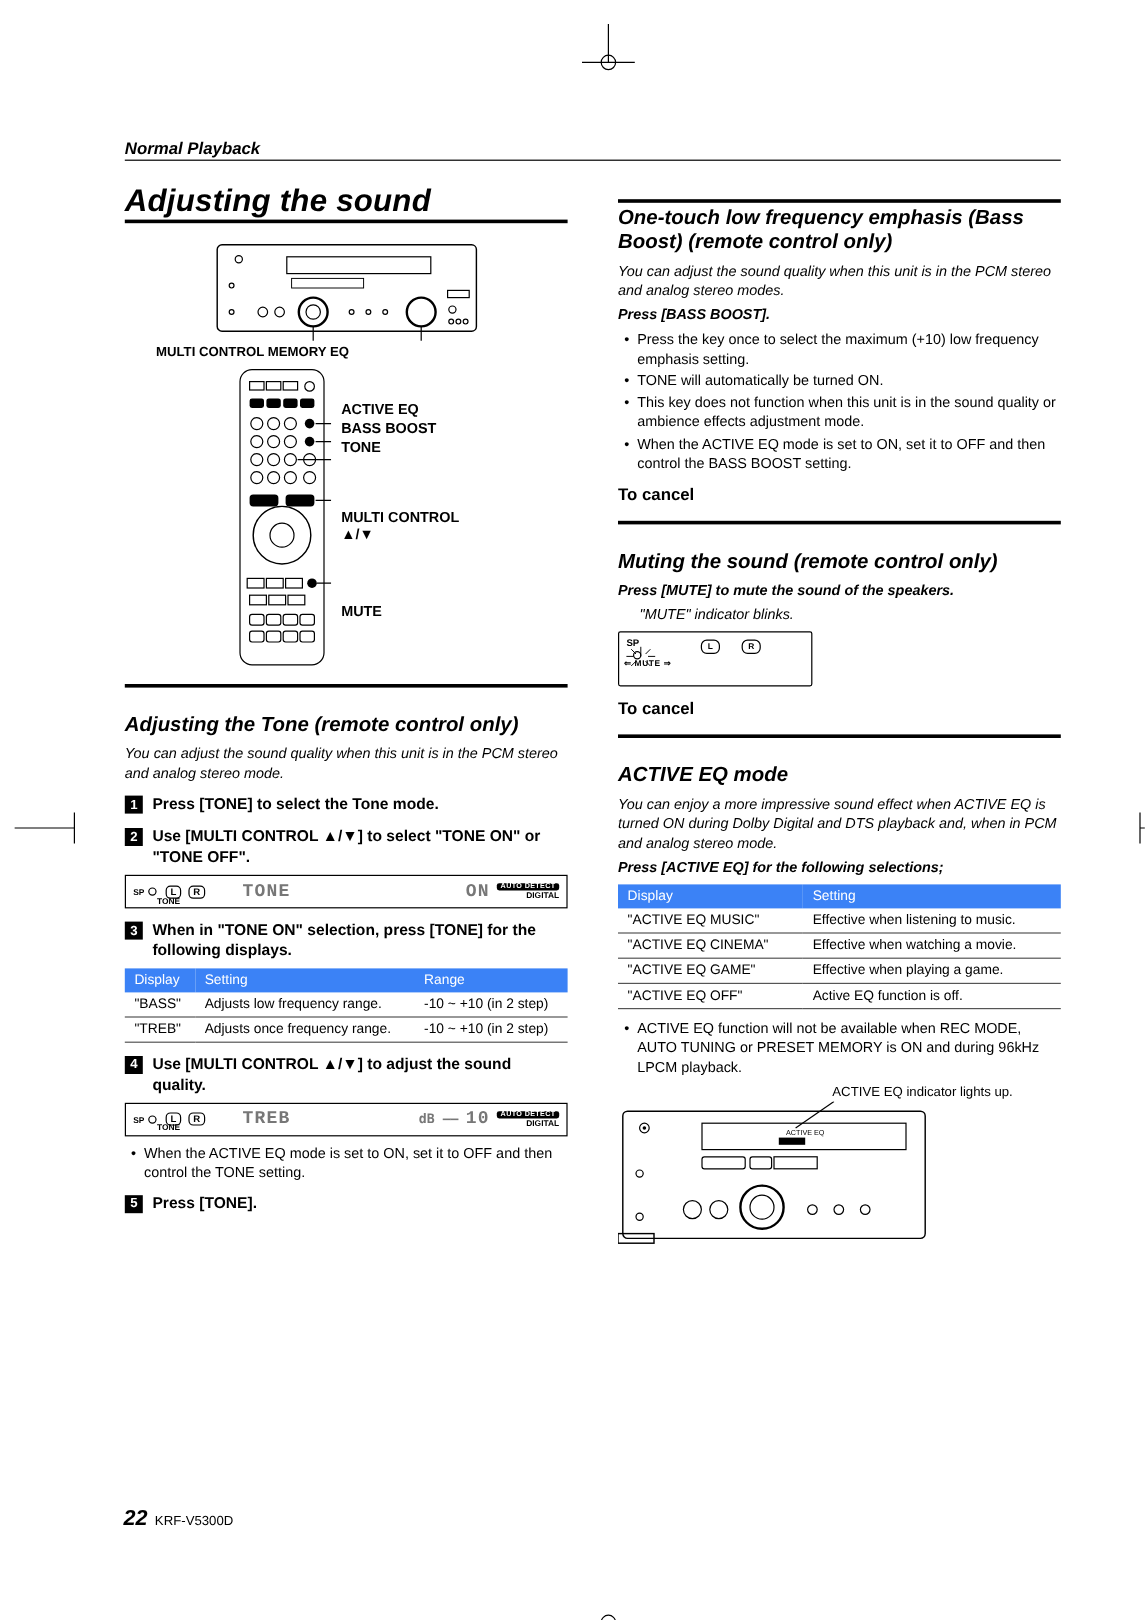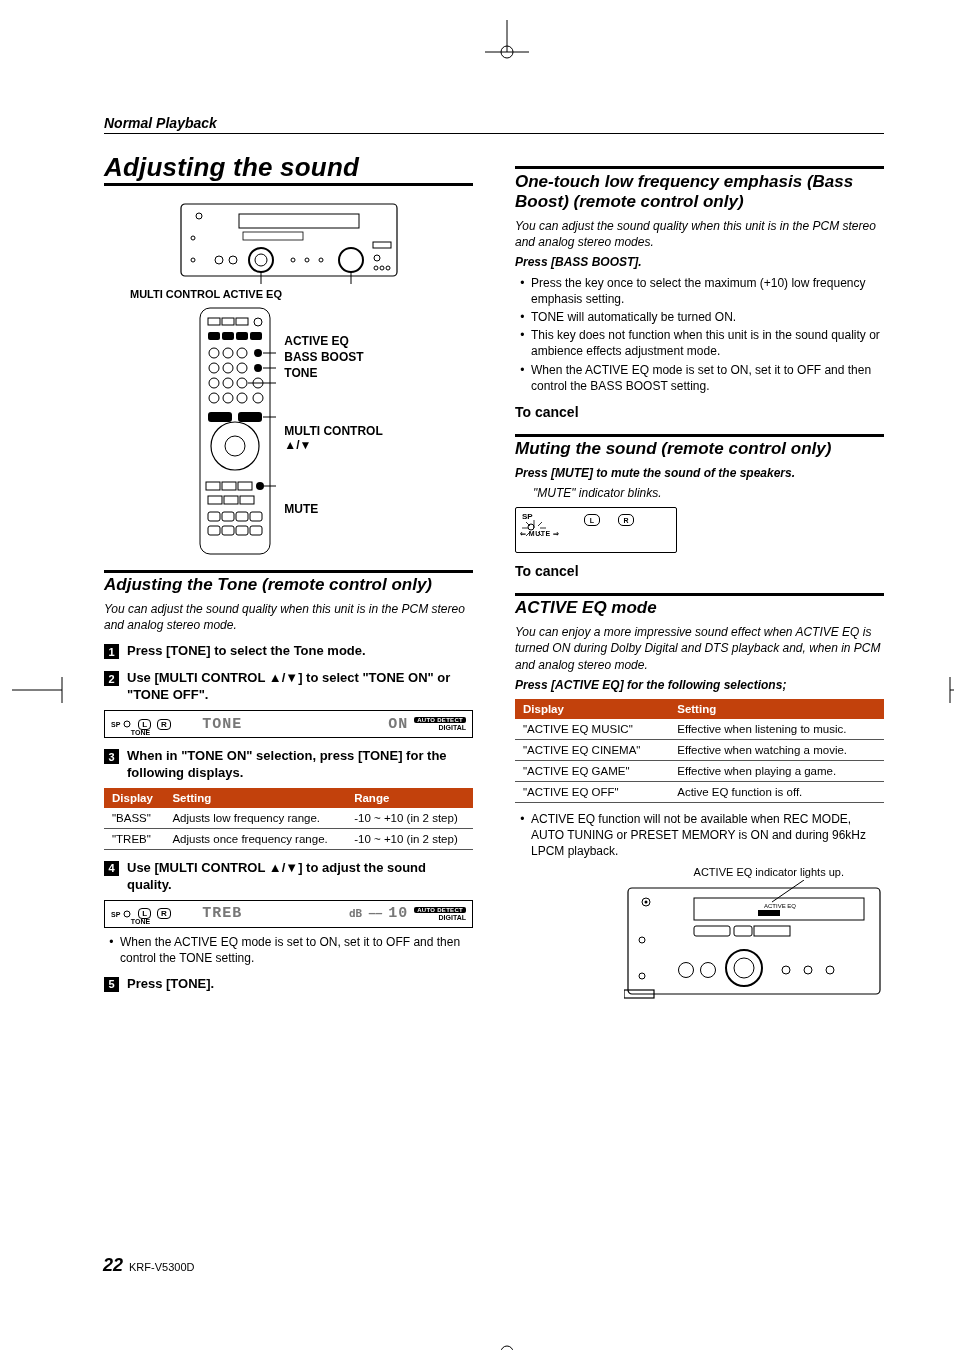--- a/index.html
+++ b/index.html
@@ -38,21 +38,21 @@
     border-bottom: 3px solid #000;
     padding-bottom: 0;
     letter-spacing: 0.2px;
   }
   h2.sub {
     font-size: 17px;
     font-style: italic;
     font-weight: 800;
     margin: 14px 0 6px 0;
     border-top: 3px solid #000;
-    padding-top: 2px;
+    padding-top: 21px;
   }
   h2.sub.noborder { border-top: none; padding-top: 0; }
   h3.minor {
     font-weight: bold;
     font-size: 14px;
     margin: 10px 0 2px 0;
   }
   p { margin: 4px 0; line-height: 1.35; font-size: 12px; font-style: italic; }
   .bold { font-weight: bold; }
   .step { display: flex; gap: 8px; margin: 10px 0 4px 0; align-items: flex-start; }
@@ -73,24 +73,24 @@
   .indent { margin-left: 18px; }
 
   
   table.data {
     border-collapse: collapse;
     width: 100%;
     margin: 6px 0 8px 0;
     font-size: 11.5px;
   }
   table.data th {
-    background: #c2410c;
+    background: #3b82f6;
     color: #fff;
     text-align: left;
-    font-weight: bold;
+    font-weight: normal;
     padding: 4px 8px;
   }
   table.data td {
     padding: 4px 8px;
     border-bottom: 1px solid #555;
   }
 
   
   .receiver-wrap { margin: 12px 0 4px 0; display:flex; flex-direction: column; align-items: center;}
   svg.receiver { width: 220px; height: 88px; }
@@ -135,21 +135,21 @@
     position: relative;
     border-radius: 2px;
   }
   .mute-disp .sp { position:absolute; top:4px; left:6px; font-size:8px; font-weight:bold;}
   .mute-disp .lr { position:absolute; top:6px; left:68px; display:flex; gap:18px;}
   .mute-disp .lr span { border:1px solid #000; border-radius:5px; width:14px; height:10px; display:flex;align-items:center;justify-content:center; font-size:7px; font-weight:bold;}
   .mute-disp .mutetxt { position:absolute; top:22px; left:4px; font-size:7px; font-weight:bold; letter-spacing:0.5px;}
   .mute-disp svg { position:absolute; top:10px; left:4px; }
 
   
-  .front-panel-wrap { display:flex; flex-direction:column; align-items:flex-end; margin-top:6px;}
+  .front-panel-wrap { display:flex; flex-direction:column; align-items:flex-start; margin-top:6px;}
   svg.front-panel { width: 260px; height: 120px; }
   .fp-caption { font-size: 11px; margin-bottom: 2px;}
 
   
   .footer {
     position: absolute;
     left: 103px;
     bottom: 74px;
     font-size: 11px;
   }
@@ -214,21 +214,21 @@
           <circle cx="142" cy="62" r="2" fill="none" stroke="#000"></circle>
           <circle cx="172" cy="62" r="12" fill="none" stroke="#000" stroke-width="2"></circle>
           <circle cx="198" cy="60" r="3" fill="none" stroke="#000"></circle>
           <rect x="194" y="44" width="18" height="6" fill="none" stroke="#000"></rect>
           <circle cx="197" cy="70" r="2" fill="none" stroke="#000"></circle>
             <circle cx="203" cy="70" r="2" fill="none" stroke="#000"></circle>
             <circle cx="209" cy="70" r="2" fill="none" stroke="#000"></circle>
           <line x1="82" y1="74" x2="82" y2="86" stroke="#000"></line>
           <line x1="172" y1="74" x2="172" y2="86" stroke="#000"></line>
         </svg>
-        <div class="label-under">MULTI CONTROL   ACTIVE EQ</div>
+        <div class="label-under">MULTI CONTROL   MEMORY EQ</div>
       </div>
 
       <div class="remote-block">
         <svg class="remote" viewBox="0 0 82 250">
           <rect x="6" y="2" width="70" height="246" rx="10" fill="none" stroke="#000"></rect>
 
           <rect x="14" y="12" width="12" height="7" fill="none" stroke="#000"></rect>
             <rect x="28" y="12" width="12" height="7" fill="none" stroke="#000"></rect>
             <rect x="42" y="12" width="12" height="7" fill="none" stroke="#000"></rect>
             <circle cx="64" cy="16" r="4" fill="none" stroke="#000"></circle>

